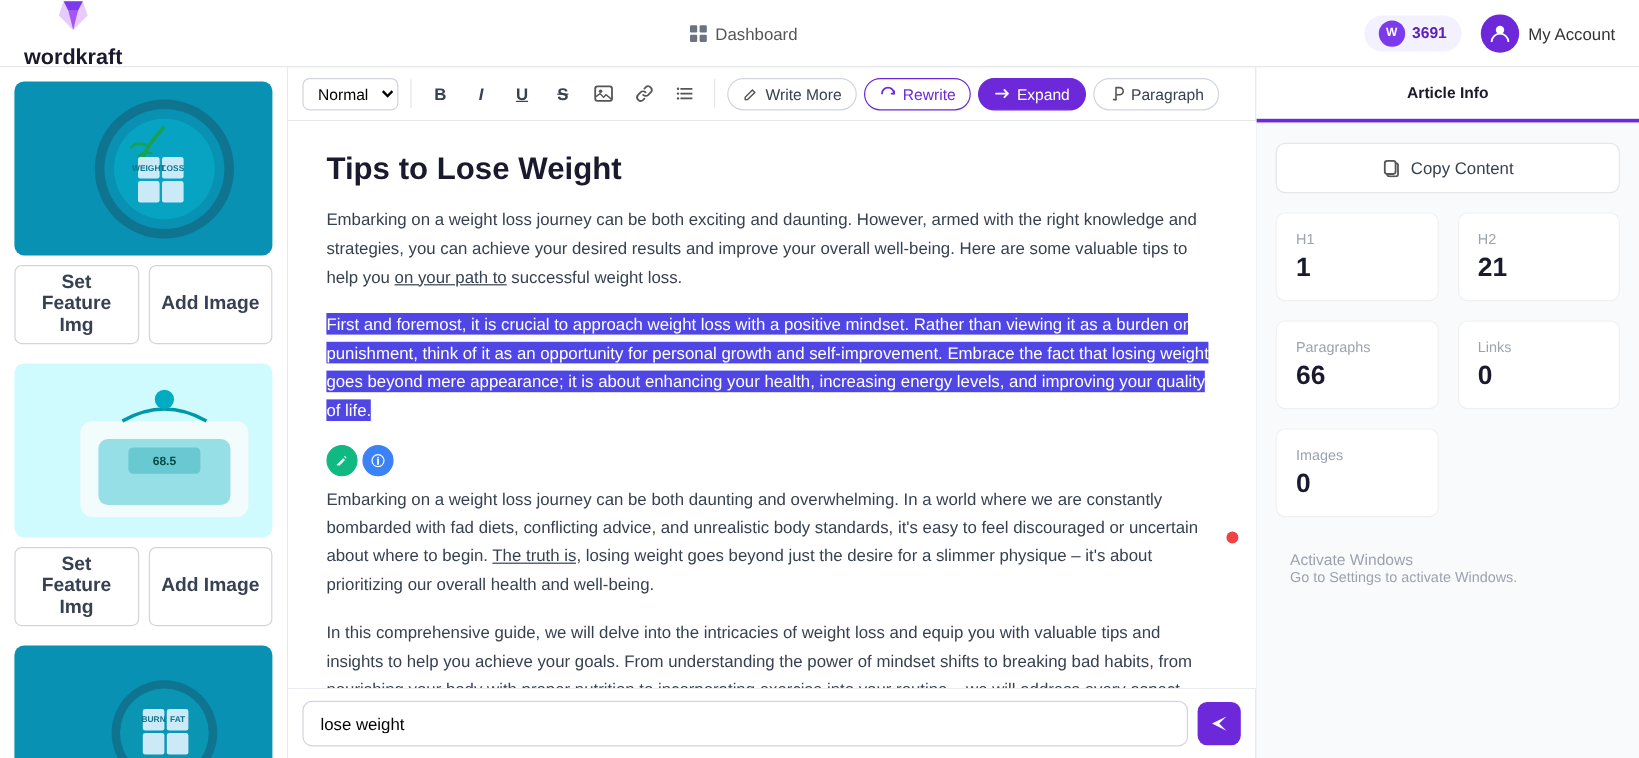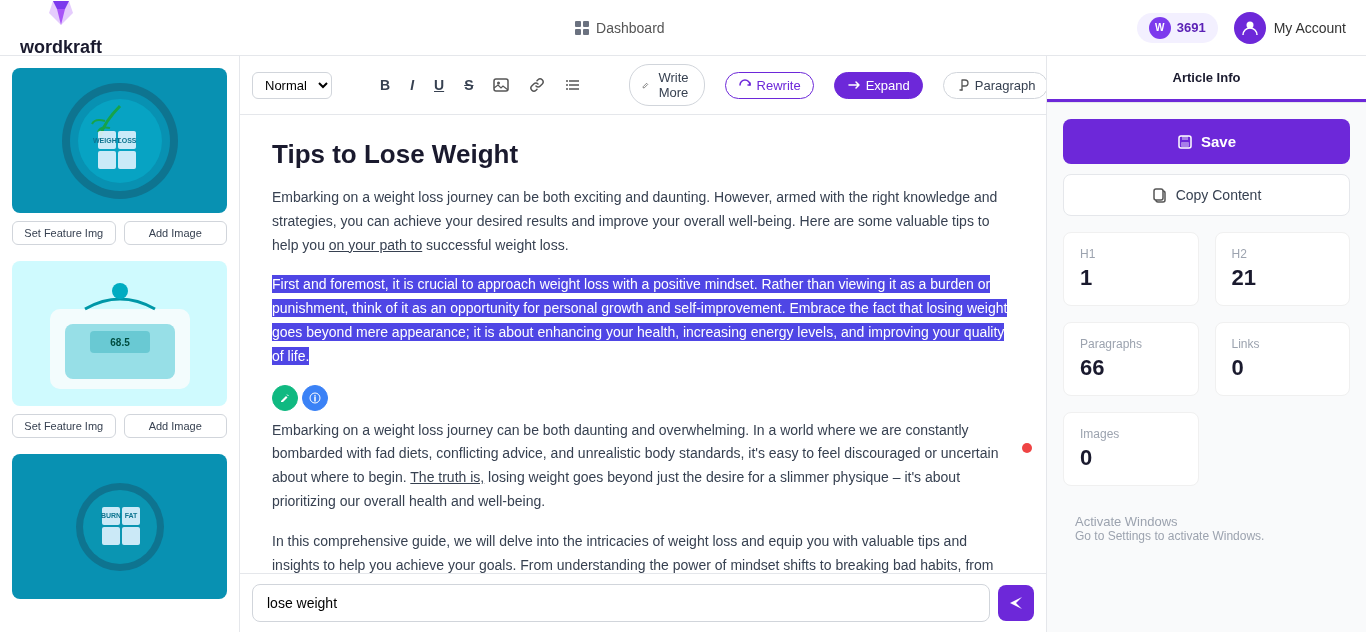--- a/index.html
+++ b/index.html
@@ -45,37 +45,37 @@
     }
 
     
     .left-sidebar {
       width: 240px; background: #fff; border-right: 1px solid #e5e7eb;
       overflow-y: auto; padding: 12px; flex-shrink: 0;
     }
     .img-card { margin-bottom: 16px; }
     .img-placeholder {
       width: 100%; height: 145px; border-radius: 8px; overflow: hidden;
-      background: #e0f2fe; display: flex; align-items: center; justify-content: center;
+      background: #e0f2fe; display: flex; align-items: center; justify-content: flex-end;
       position: relative;
     }
     .img-placeholder.teal { background: #0891b2; }
     .img-placeholder.scale { background: #cffafe; }
     .img-placeholder.burnfat { background: #0891b2; }
     .img-actions { display: flex; gap: 8px; margin-top: 8px; }
     .img-action-btn {
-      flex: 1; padding: 5px 8px; font-size: 11px; font-weight: 400;
+      flex: 1; padding: 5px 8px; font-size: 16px; font-weight: 700;
       border: 1px solid #d1d5db; border-radius: 6px; background: #fff;
       cursor: pointer; color: #374151; text-align: center;
     }
 
     
     .editor-area { flex: 1; display: flex; flex-direction: column; overflow: hidden; }
     .toolbar {
-      display: flex; align-items: center; gap: 20px; padding: 8px 12px;
+      display: flex; align-items: center; gap: 6px; padding: 8px 12px;
       background: #fff; border-bottom: 1px solid #e5e7eb; flex-shrink: 0;
     }
     .toolbar-select {
       padding: 4px 8px; border: 1px solid #d1d5db; border-radius: 6px;
       font-size: 13px; background: #fff; cursor: pointer;
     }
     .toolbar-divider { width: 1px; height: 24px; background: #e5e7eb; margin: 0 4px; }
     .toolbar-icon-btn {
       width: 28px; height: 28px; display: flex; align-items: center; justify-content: center;
       border: none; background: none; cursor: pointer; border-radius: 4px;
@@ -391,28 +391,20 @@
       </button>
     </div>
 
   </div>
 
   <div class="right-sidebar">
     <div class="rs-tabs">
       <div class="rs-tab active">Article Info</div>
     </div>
     <div class="rs-body">
-      <button class="rs-save-btn">
-        <svg width="16" height="16" viewBox="0 0 16 16" fill="none">
-          <rect x="2" y="2" width="12" height="12" rx="2" stroke="white" stroke-width="1.5"></rect>
-          <rect x="5" y="2" width="6" height="4" rx="0" fill="white" opacity="0.4"></rect>
-          <rect x="4" y="8" width="8" height="5" rx="1" fill="white" opacity="0.4"></rect>
-        </svg>
-        <span>Save</span>
-      </button>
 
       <button class="rs-copy-btn">
         <svg width="16" height="16" viewBox="0 0 16 16" fill="none">
           <rect x="4" y="4" width="9" height="11" rx="2" stroke="#555" stroke-width="1.5"></rect>
           <rect x="2" y="2" width="9" height="11" rx="2" stroke="#555" stroke-width="1.5" fill="white"></rect>
         </svg>
         <span>Copy Content</span>
       </button>
 
       <div class="rs-stats-grid">

